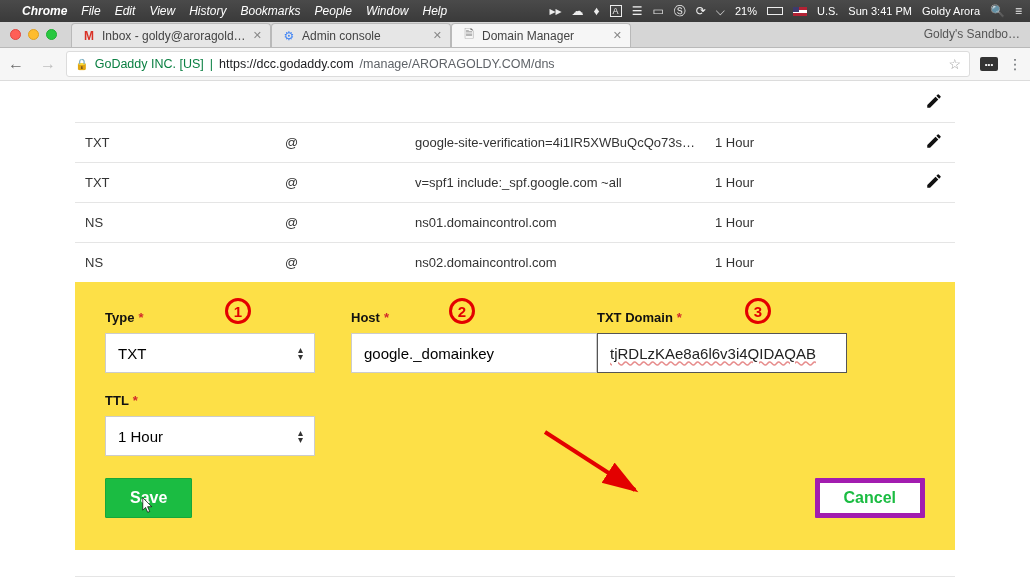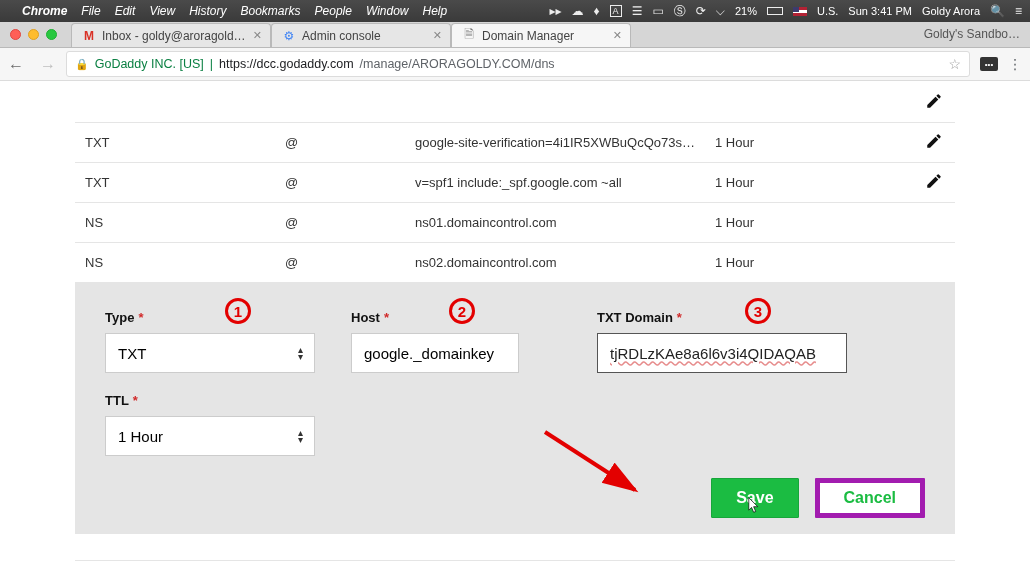--- a/index.html
+++ b/index.html
@@ -54,35 +54,35 @@
     .dns-row.first-partial .c{line-height:12px;}
     .c-type{width:210px;padding-left:10px;}
     .c-host{width:130px;}
     .c-val{width:300px;white-space:nowrap;overflow:hidden;text-overflow:ellipsis;}
     .c-ttl{width:140px;}
     .c-act{flex:1;text-align:right;padding-right:12px;}
     .pencil{cursor:pointer;}
     .pencil svg{width:18px;height:18px;fill:#111;}
 
     
-    .panel{background:#e5e5e5;padding:28px 30px 16px;margin-top:0;position:relative;}
+    .panel{background:#fde047;padding:28px 30px 32px;margin-top:0;position:relative;}
     .form-row{display:flex;gap:36px;margin-bottom:20px;}
     .fgroup{display:flex;flex-direction:column;gap:8px;position:relative;}
     .fgroup label{font-size:13px;font-weight:700;color:#111;}
     .fgroup label .req{color:#d12a2a;margin-left:4px;}
     .selectbox,.textbox{height:40px;border:1px solid #ccc;background:#fff;font-size:15px;padding:0 12px;}
     .selectbox{width:210px;appearance:none;-webkit-appearance:none;cursor:pointer;}
     .sel-wrap{position:relative;}
     .sel-wrap .caret{position:absolute;right:12px;top:50%;transform:translateY(-50%);pointer-events:none;font-size:10px;color:#333;display:flex;flex-direction:column;line-height:7px;}
-    .textbox.host{width:168px;}
+    .textbox.host{width:246px;}
     .textbox.txtv{width:250px;border:1px solid #555;}
     .textbox.txtv::selection{background:#cfe3ff;}
     .txtv-val{color:#222;text-decoration:underline wavy rgba(200,0,0,.45);text-underline-offset:2px;}
 
-    .btn-row{display:flex;gap:16px;justify-content:flex-end;margin-top:22px;}
+    .btn-row{display:flex;gap:28px;justify-content:space-between;margin-top:22px;}
     .btn{height:40px;padding:0 24px;font-size:16px;font-weight:800;border-radius:1px;cursor:pointer;display:inline-flex;align-items:center;justify-content:center;position:relative;}
     .btn.save{background:#1bbc42;border:1px solid #17a63a;color:#fff;}
     .btn.cancel{background:#fff;border:5px solid #a21caf;color:#1bbc42;}
 
     .divider{border-top:1px solid #e5e5e5;margin-top:26px;}
 
     
     .callout{position:absolute;width:26px;height:26px;border:3px solid #e30000;border-radius:50%;color:#e30000;font-weight:700;font-size:15px;display:flex;align-items:center;justify-content:center;background:transparent;}
     .arrow{position:absolute;}
     .arrow svg{overflow:visible;}

